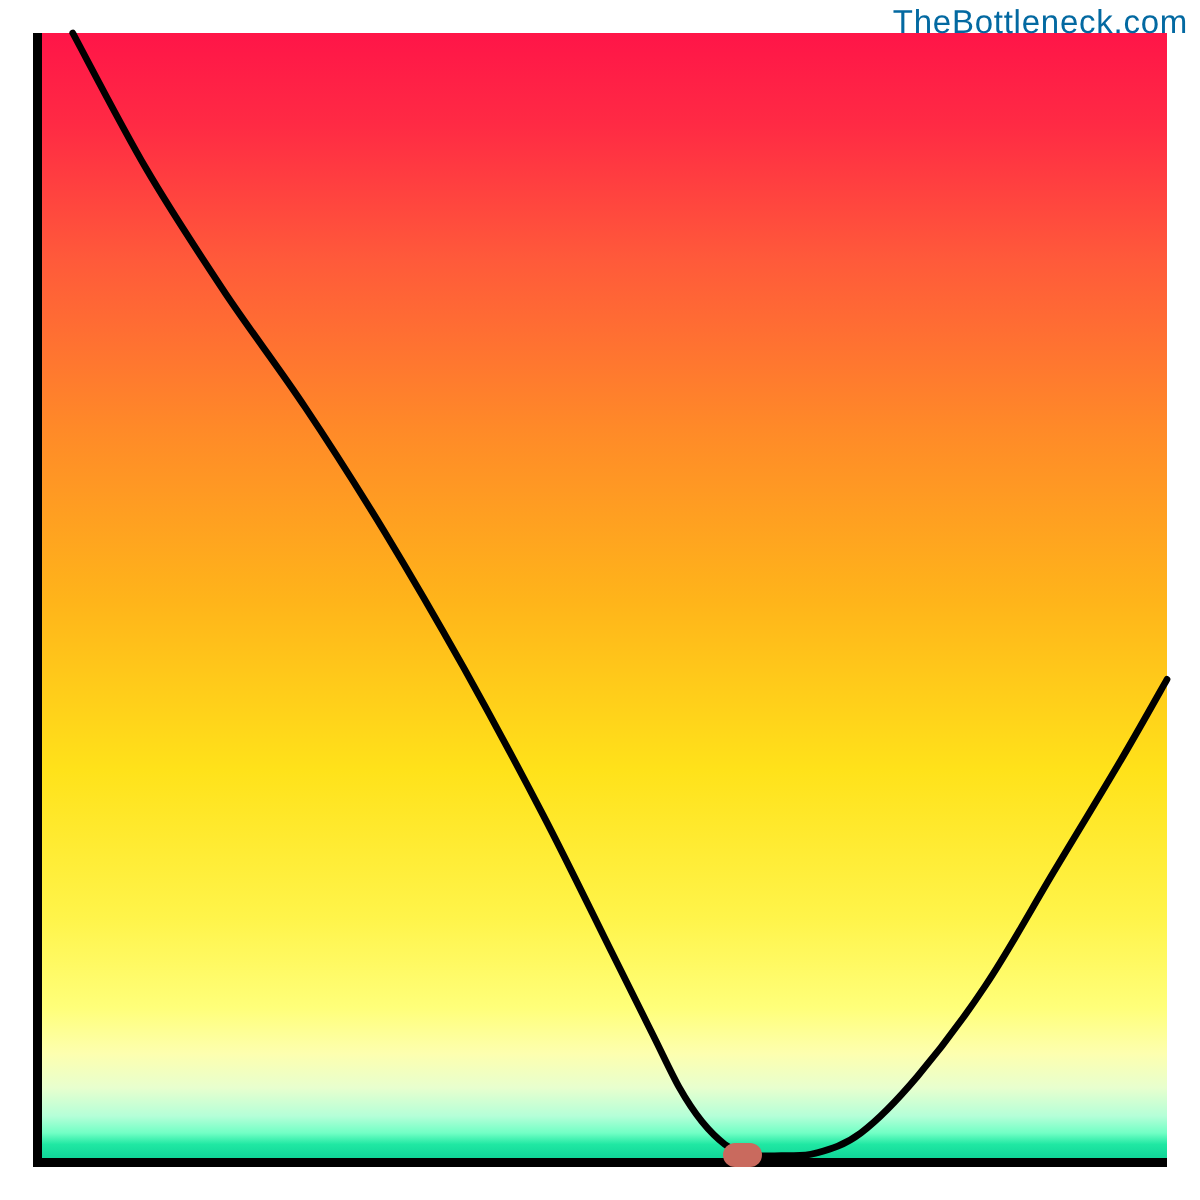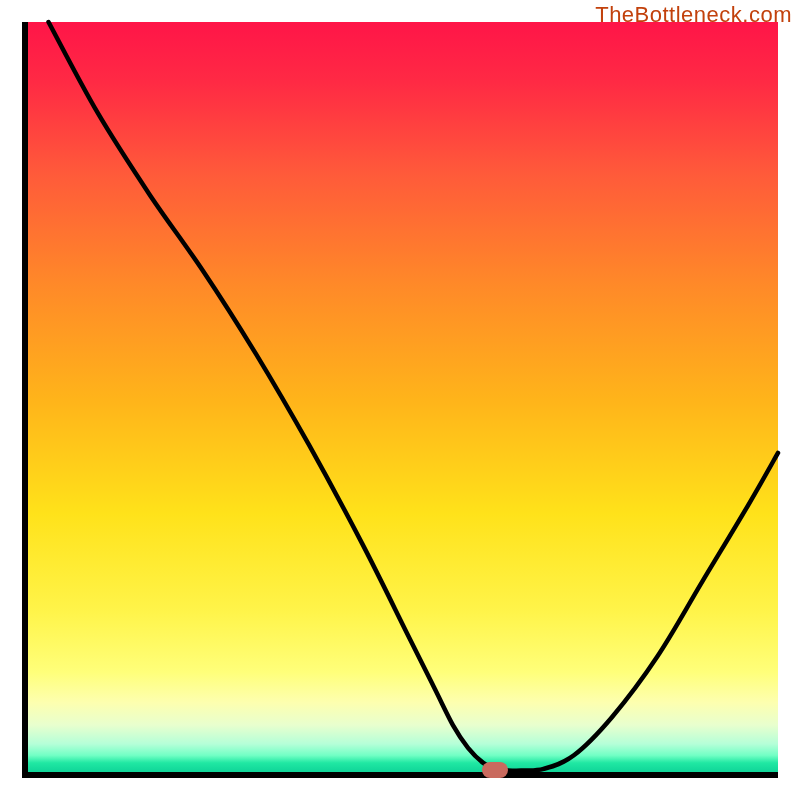--- a/index.html
+++ b/index.html
@@ -54,21 +54,21 @@
     left: 22px;
     top: 772px;   
     width: 756px;
     height: 6px;
   }
   .watermark {
     position: absolute;
     top: 2px;
     right: 8px;
     font-size: 22px;
-    color: #c2410c;
+    color: #0369a1;
     letter-spacing: 0.5px;
     text-align: center;
   }
   svg.curve {
     position: absolute;
     left: 22px;
     top: 22px;
     width: 756px;
     height: 756px;
     overflow: visible;

